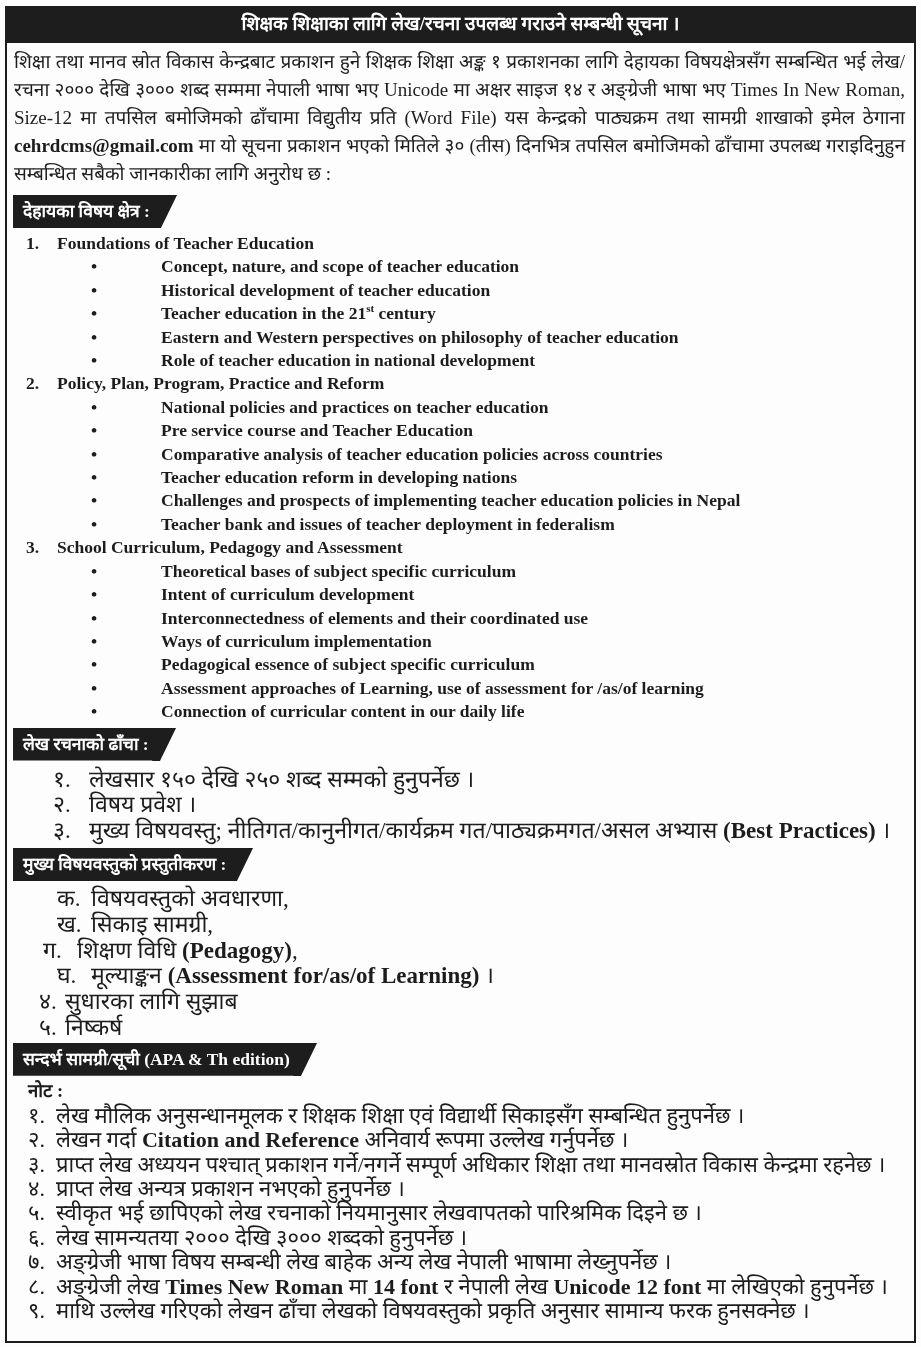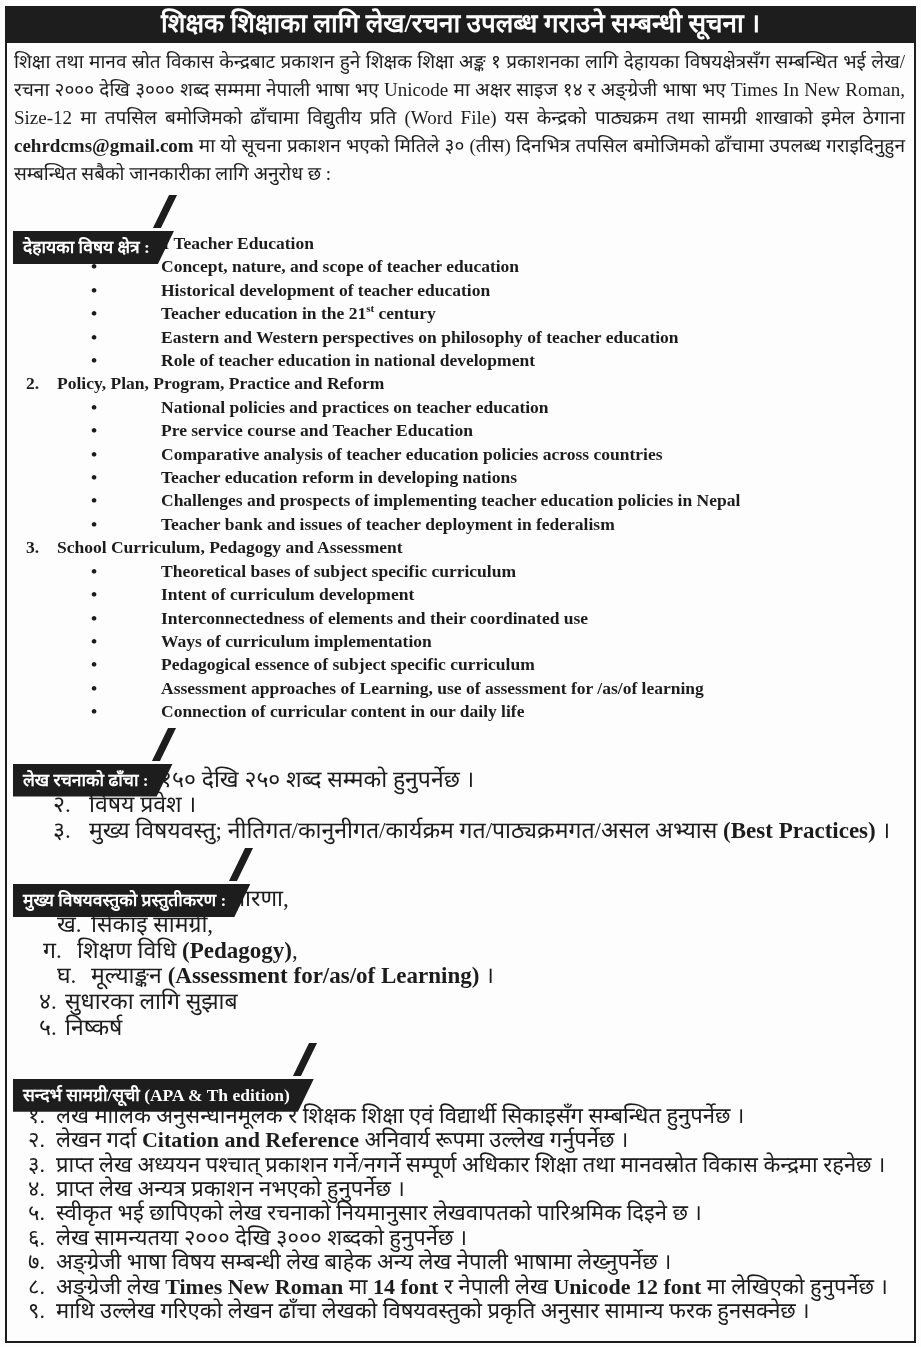--- a/index.html
+++ b/index.html
@@ -3,36 +3,35 @@
 <meta charset="utf-8">
 <style>
   html,body{margin:0;padding:0;background:#e8e8e8;}
   .page{
     position:relative;width:921px;height:1347px;background:#fdfdfd;
     box-sizing:border-box;padding:6px 5px;overflow:hidden;
     font-family:"Liberation Serif","DejaVu Serif",serif;color:#1c1c1c;
   }
   .title-bar{
     background:#1d1d1d;color:#fff;text-align:center;
-    font-weight:bold;font-size:26px;line-height:28px;padding:4px 0 5px;
+    font-weight:bold;font-size:19px;line-height:28px;padding:4px 0 5px;
   }
   .content-box{
     border:2px solid #1d1d1d;border-top:none;
     box-sizing:border-box;height:1300px;
     padding:4px 8px 6px 6px;
   }
   .intro{font-size:19px;line-height:28px;text-align:justify;padding:1px 1px 5px 1px;}
   .intro .email{font-weight:bold;}
   .banner-wrap{height:33px;margin:2px 0 3px;white-space:nowrap;}
   .banner{
     display:inline-block;background:#1d1d1d;color:#fff;font-weight:bold;
     font-size:17.5px;line-height:25px;padding:4px 24px 4px 10px;
     clip-path:polygon(0 0,100% 0,calc(100% - 16px) 100%,0 100%);
     vertical-align:top;
-    margin-top:36px;
   }
   .banner-stripe{
     display:inline-block;width:8px;height:33px;background:#1d1d1d;
     transform:skewX(-26deg);margin-left:-13px;vertical-align:top;
   }
   .topics{padding:1px 0 2px;}
   .topic-heading{font-weight:bold;font-size:17.5px;line-height:23.4px;padding-left:13px;}
   .topic-heading .num{display:inline-block;width:31px;}
   .bullet-row{font-weight:bold;font-size:17.5px;line-height:23.4px;padding-left:78px;}
   .bullet-row .dot{display:inline-block;width:70px;}

